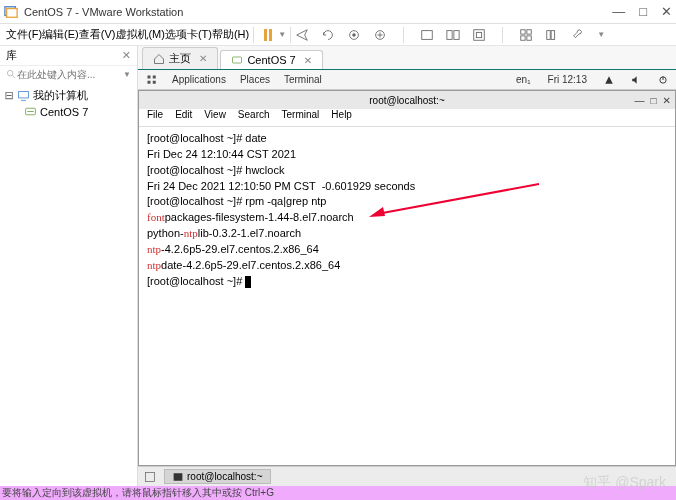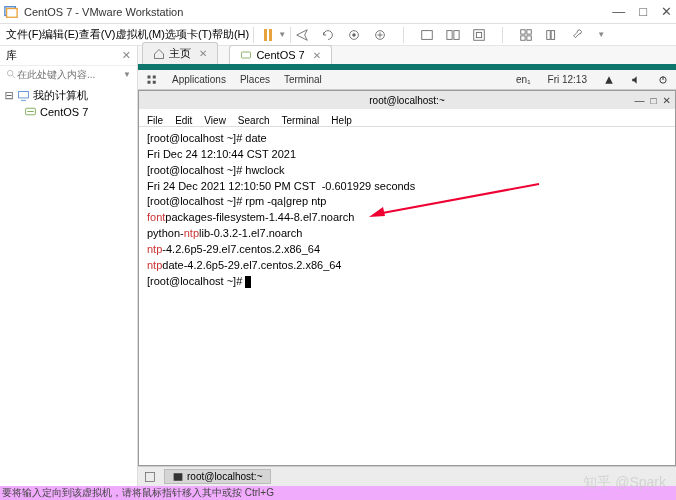--- a/index.html
+++ b/index.html
@@ -18,33 +18,33 @@
 .sidebar-head { height: 20px; display: flex; align-items: center; justify-content: space-between; padding: 0 6px; border-bottom: 1px solid #eee; }
 .sidebar-search { display: flex; align-items: center; padding: 3px 6px; }
 .sidebar-search input { flex: 1; border: none; outline: none; font-size: 10px; width: 70px; }
 .search-ico { width: 11px; height: 11px; opacity: .6; }
 .tree { padding: 4px 2px; font-size: 11px; }
 .tree-row { display: flex; align-items: center; gap: 3px; padding: 1px 2px; }
 .tree-row .tw { width: 10px; text-align: center; color: #666; }
 .tree-row.child { padding-left: 22px; }
 .disk-ico, .host-ico { width: 13px; height: 13px; }
 .content { flex: 1; background: #eaeaea; display: flex; flex-direction: column; }
-.tabs { height: 24px; background: #f7f7f7; display: flex; align-items: flex-end; padding: 0 4px; gap: 11px; border-bottom: 6px solid #0f766e; }
+.tabs { height: 24px; background: #f7f7f7; display: flex; align-items: flex-end; padding: 0 4px; gap: 2px; border-bottom: 1px solid #0f766e; }
 .tab { display: flex; align-items: center; gap: 4px; padding: 3px 10px; background: #fff; border: 1px solid #ccc; border-bottom: none; border-radius: 3px 3px 0 0; font-size: 11px; }
 .tab .close-x { color: #888; font-size: 10px; margin-left: 4px; }
 .tab.inactive { background: #f0f0f0; }
 .vm-area { flex: 1; background: #ddd; display: flex; flex-direction: column; padding: 0; }
 .gnome-bar { height: 20px; background: #f5f5f5; display: flex; align-items: center; padding: 0 8px; gap: 14px; font-size: 10px; color: #333; border-bottom: 1px solid #ccc; }
 .gnome-bar .g-right { margin-left: auto; display: flex; gap: 17px; align-items: center; }
 .term-window { margin: 0; background: #fff; border: 1px solid #999; display: flex; flex-direction: column; flex: 1; }
 .term-title { height: 18px; background: #e8e8e8; display: flex; align-items: center; justify-content: center; position: relative; font-size: 10px; }
 .term-title .twin { position: absolute; right: 4px; display: flex; gap: 6px; font-size: 10px; color: #444; }
-.term-menu { height: 18px; display: flex; align-items: flex-end; gap: 12px; padding: 0 8px; font-size: 10px; border-bottom: 1px solid #ddd; }
+.term-menu { height: 18px; display: flex; align-items: flex-start; gap: 12px; padding: 0 8px; font-size: 10px; border-bottom: 1px solid #ddd; }
 .term-body { flex: 1; background: #fff; padding: 4px 8px; font-family: "Consolas", "Courier New", monospace; font-size: 11px; line-height: 1.35; color: #000; position: relative; white-space: pre; overflow: hidden; }
-.term-body .hl { color: #c33; }
+.term-body .hl { color: #c33; font-family: Liberation Serif, serif; }
 .cursor { display: inline-block; width: 6px; height: 12px; background: #000; vertical-align: text-bottom; }
 .arrow-svg { position: absolute; pointer-events: none; }
 .taskbar { height: 20px; background: #ececec; border-top: 1px solid #ccc; display: flex; align-items: center; padding: 0 6px; gap: 8px; font-size: 10px; }
 .task-item { background: #d5d5d5; padding: 1px 8px; border: 1px solid #bbb; display: flex; gap: 4px; align-items: center; }
 .statusbar { height: 14px; background: #f0abfc; font-size: 10px; padding: 0 2px; display: flex; align-items: center; color: #444; }
 .watermark { position: absolute; bottom: 8px; right: 10px; color: #c9c9c9; font-size: 14px; font-family: sans-serif; pointer-events: none; opacity: .7; }
 .sep { width: 1px; height: 16px; background: #ddd; margin: 0 4px; }
 </style>
 </head>
 <body>

